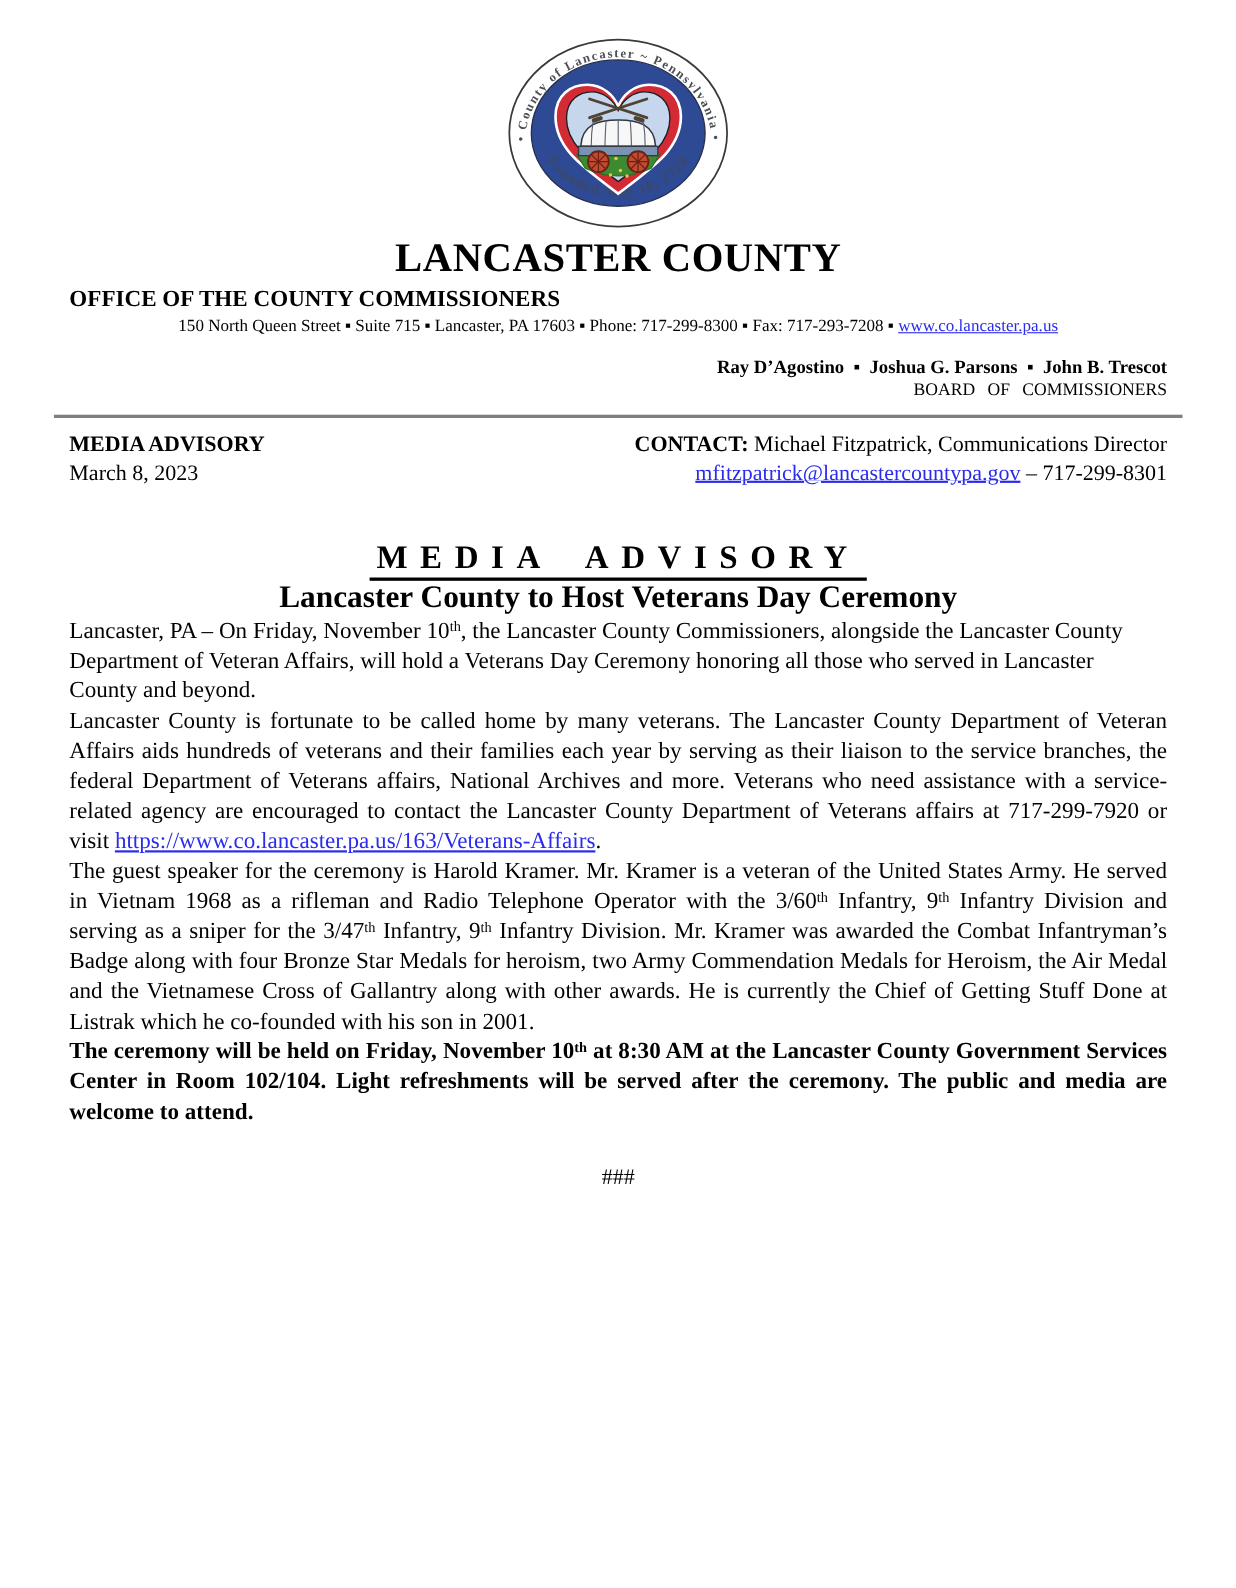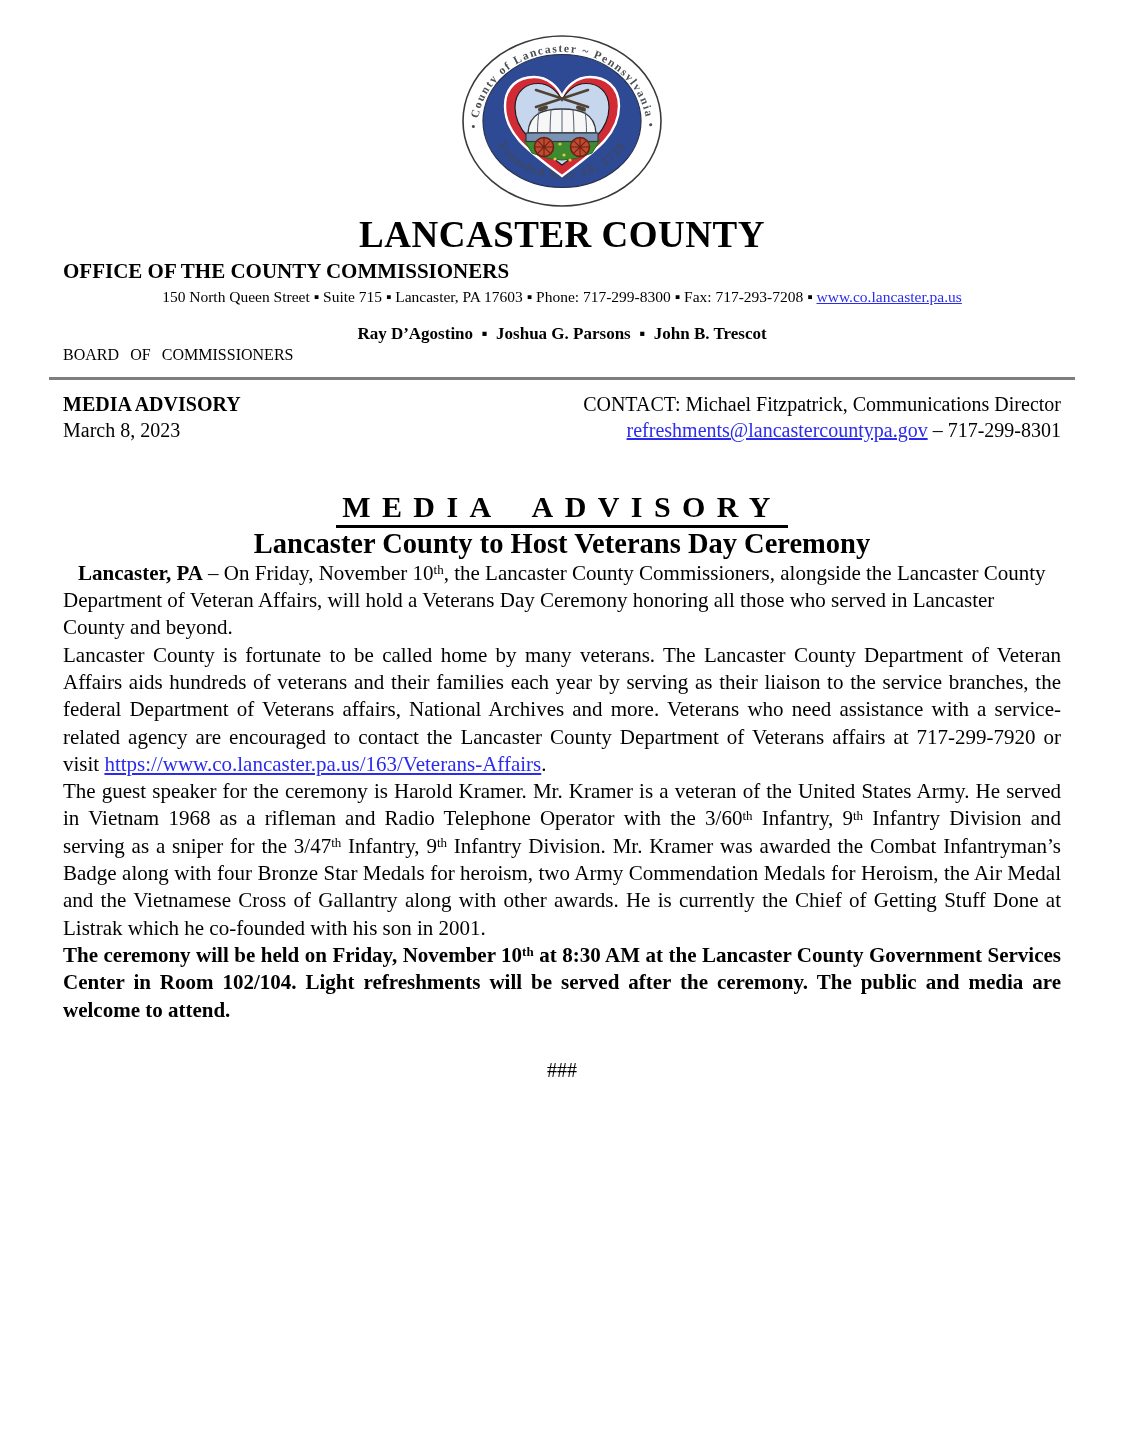--- a/index.html
+++ b/index.html
@@ -44,27 +44,27 @@
     font-size: 21px;
     font-weight: bold;
     margin-top: 3px;
   }
   .lh-address, .lh-staff {
     text-align: center;
     font-size: 15.5px;
     margin-top: 4px;
   }
   .lh-commissioners {
-    text-align: center;
+    text-align: right;
     font-size: 17px;
     font-weight: bold;
     margin-top: 18px;
   }
   .lh-board {
-    text-align: left;
+    text-align: right;
     font-size: 16px;
     word-spacing: 0.45em;
     margin-top: 2px;
   }
   .rule {
     height: 3px;
     background: #7f7f7f;
     margin: 13px -14px 0 -14px;
   }
   
@@ -179,31 +179,31 @@
   <div class="lh-board">BOARD OF COMMISSIONERS</div>
 
   <div class="rule"></div>
 
   <div class="meta-row">
     <div class="meta-left">
       <div class="label">MEDIA ADVISORY</div>
       <div>March 8, 2023</div>
     </div>
     <div class="meta-right">
-      <div><span style="font-weight: normal;">CONTACT:</span><span> Michael Fitzpatrick, Communications Director</span></div>
-      <div><a class="doc-link" href="#">refreshments@lancastercountypa.gov</a><span> – 717-299-8301</span></div>
+      <div><span style="font-weight: bold;">CONTACT:</span><span> Michael Fitzpatrick, Communications Director</span></div>
+      <div><a class="doc-link" href="#">mfitzpatrick@lancastercountypa.gov</a><span> – 717-299-8301</span></div>
     </div>
   </div>
 
   <div class="advisory-heading">
     <span>MEDIA ADVISORY</span>
   </div>
   <div class="headline">Lancaster County to Host Veterans Day Ceremony</div>
 
   <div class="doc-body">
-    <p class="p1"><span style="font-weight: bold; margin-left: 15px;">Lancaster, PA</span><span> – On Friday, November 10</span><sup>th</sup><span>, the Lancaster County Commissioners, alongside the Lancaster County Department of Veteran Affairs, will hold a Veterans Day Ceremony honoring all those who served in Lancaster County and beyond.</span></p>
+    <p class="p1"><span style="font-weight: normal;">Lancaster, PA</span><span> – On Friday, November 10</span><sup>th</sup><span>, the Lancaster County Commissioners, alongside the Lancaster County Department of Veteran Affairs, will hold a Veterans Day Ceremony honoring all those who served in Lancaster County and beyond.</span></p>
     <p class="p2"><span>Lancaster County is fortunate to be called home by many veterans. The Lancaster County Department of Veteran Affairs aids hundreds of veterans and their families each year by serving as their liaison to the service branches, the federal Department of Veterans affairs, National Archives and more. Veterans who need assistance with a service-related agency are encouraged to contact the Lancaster County Department of Veterans affairs at 717-299-7920 or visit </span><a class="doc-link" href="#">https://www.co.lancaster.pa.us/163/Veterans-Affairs</a><span>.</span></p>
     <p class="p3"><span>The guest speaker for the ceremony is Harold Kramer. Mr. Kramer is a veteran of the United States Army. He served in Vietnam 1968 as a rifleman and Radio Telephone Operator with the 3/60</span><sup>th</sup><span> Infantry, 9</span><sup>th</sup><span> Infantry Division and serving as a sniper for the 3/47</span><sup>th</sup><span> Infantry, 9</span><sup>th</sup><span> Infantry Division. Mr. Kramer was awarded the Combat Infantryman’s Badge along with four Bronze Star Medals for heroism, two Army Commendation Medals for Heroism, the Air Medal and the Vietnamese Cross of Gallantry along with other awards. He is currently the Chief of Getting Stuff Done at Listrak which he co-founded with his son in 2001.</span></p>
     <p class="p4"><span style="font-weight: bold;">The ceremony will be held on Friday, November 10</span><sup style="font-weight: bold;">th</sup><span style="font-weight: bold;"> at 8:30 AM at the Lancaster County Government Services Center in Room 102/104. Light refreshments will be served after the ceremony. The public and media are welcome to attend.</span></p>
     <div class="end-mark">###</div>
   </div>
 
 </div>
 
 </body></html>

